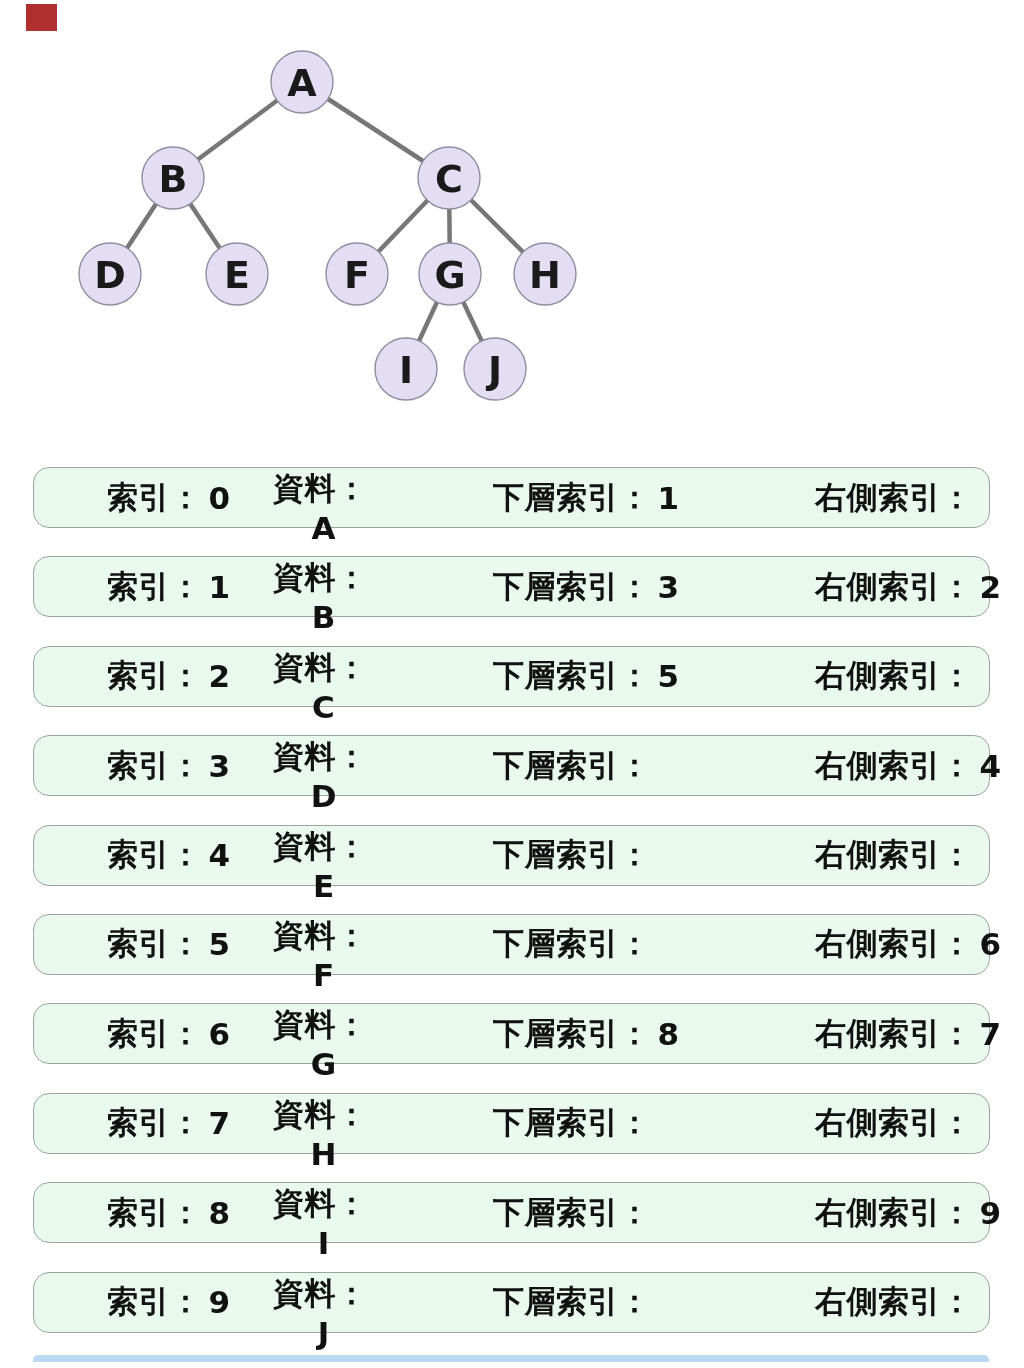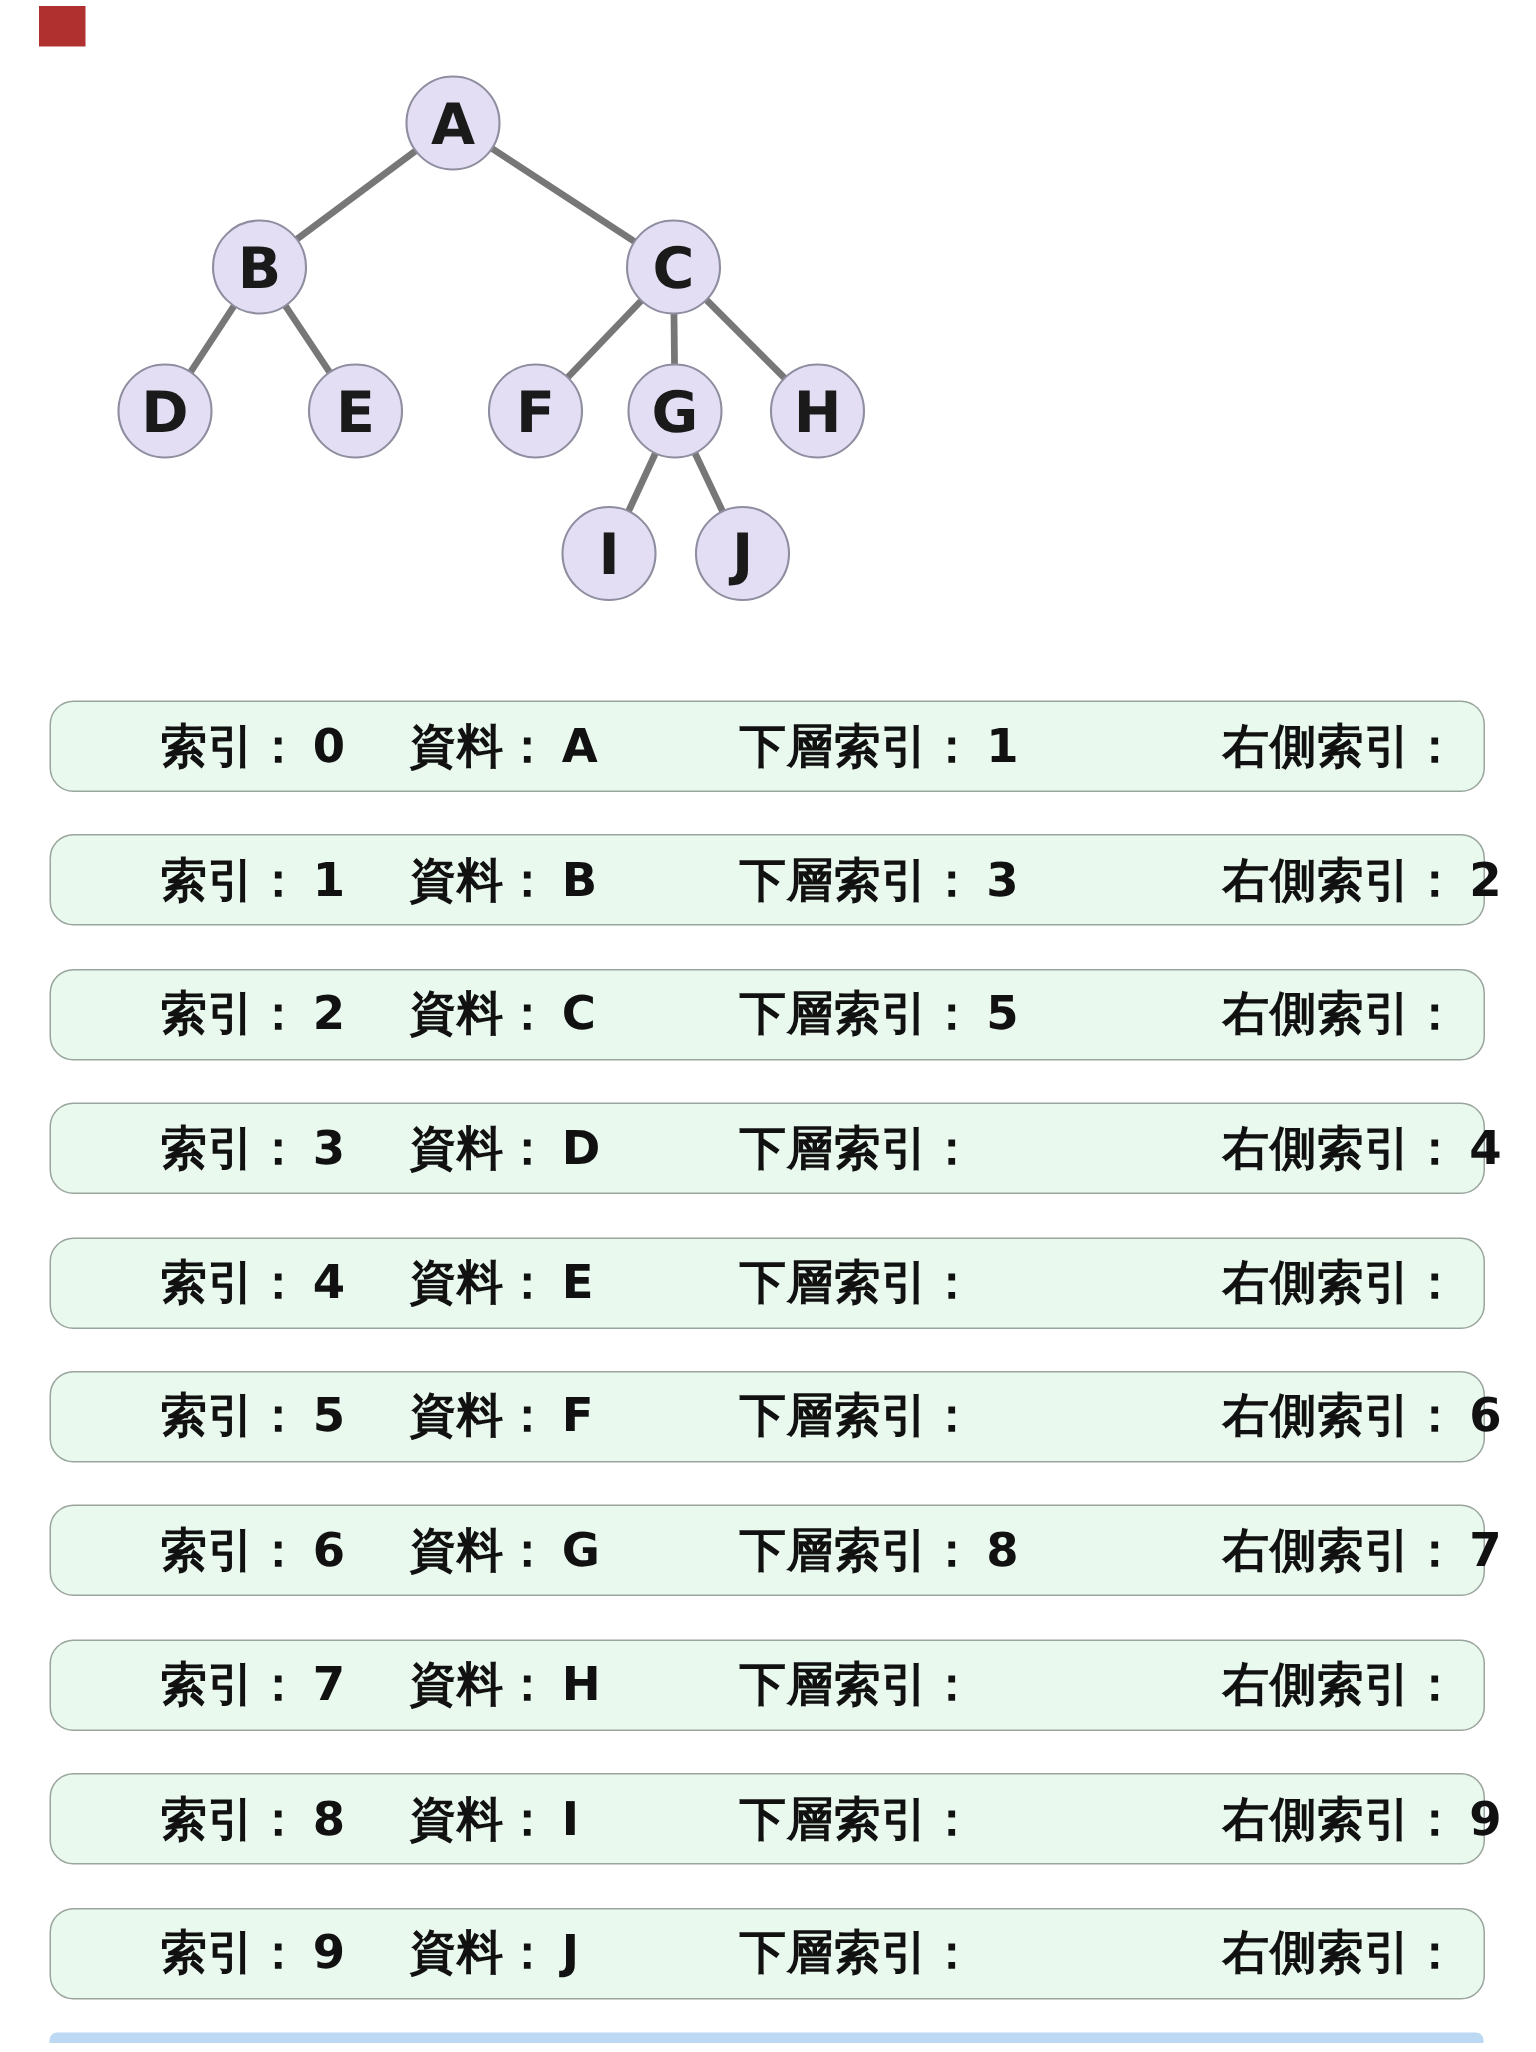--- a/index.html
+++ b/index.html
@@ -31,21 +31,21 @@
     border-radius:16px;
   }
   .cell{
     position:absolute;top:0;height:100%;
     display:flex;align-items:center;
     font-size:31px;font-weight:bold;color:#111;
     white-space:nowrap;letter-spacing:0.5px;
   }
   .cell .val{margin-left:7px;}
   .c-index{left:41px;margin-left:32px;}
-  .c-data{left:239px;}
+  .c-data{left:239px;flex-direction:column;}
   .c-child{left:459px;justify-content:center;}
   .c-right{left:747px;margin-left:34px;}
   
   #bottom-partial-row{
     position:absolute;left:33px;top:1355px;width:956px;height:7px;
     background:var(--bottom-line-blue);border-radius:5px 5px 0 0;
   }
 </style>
 </head>
 <body>

